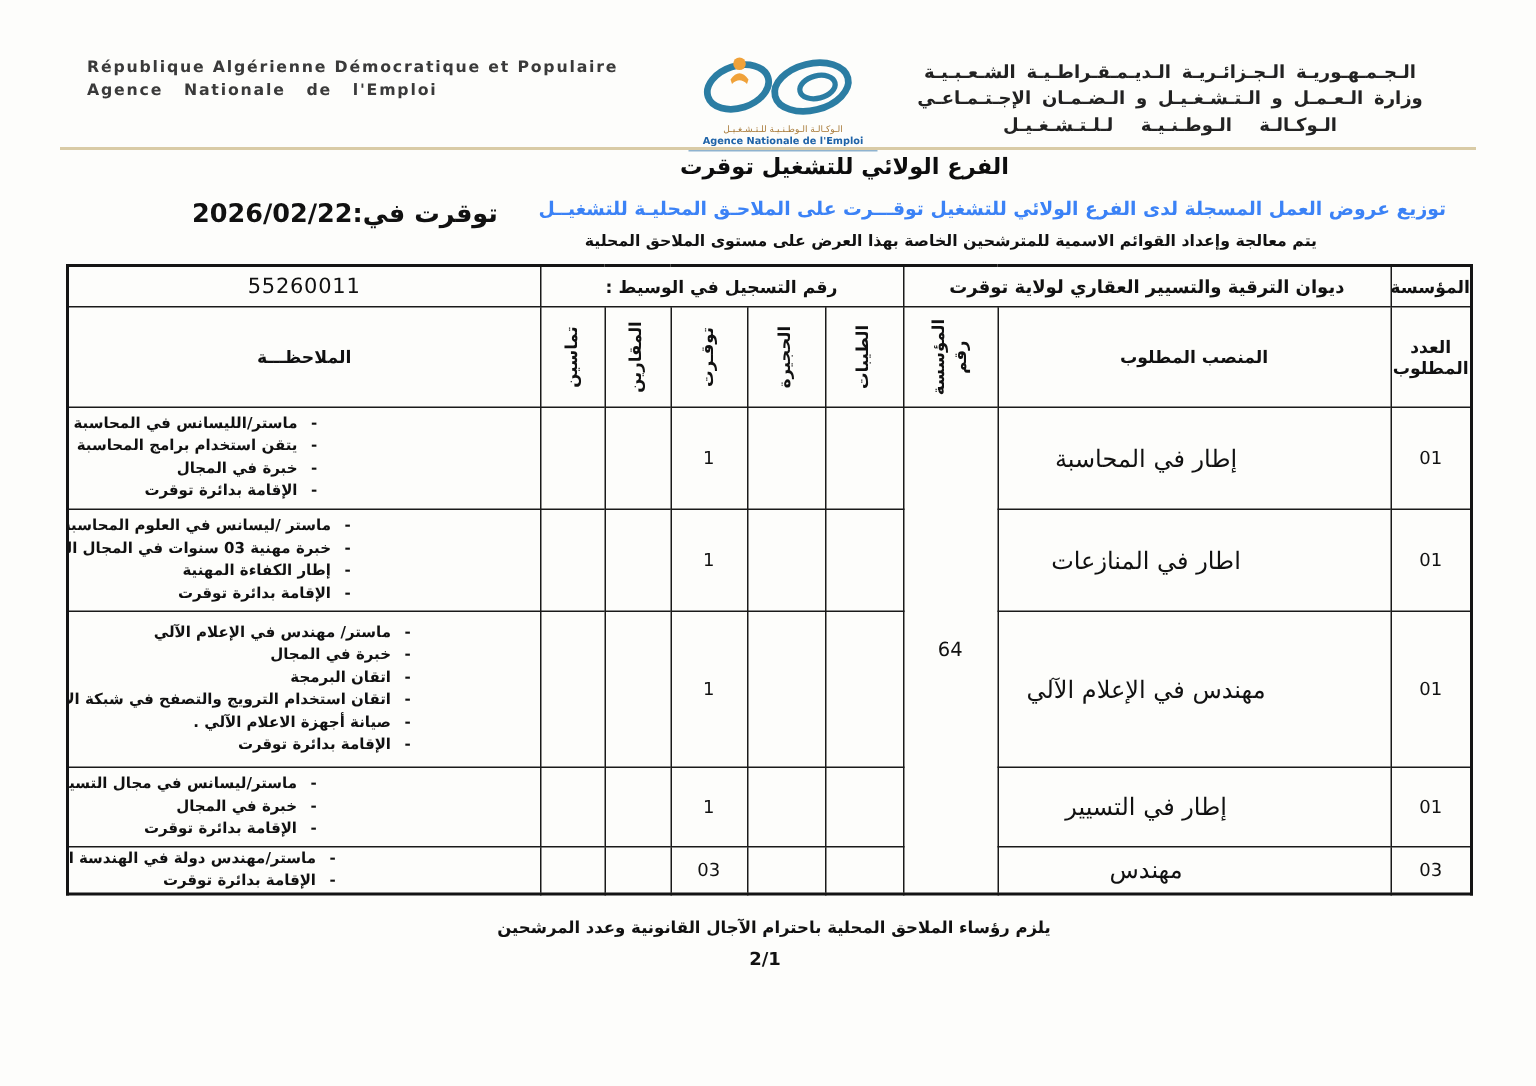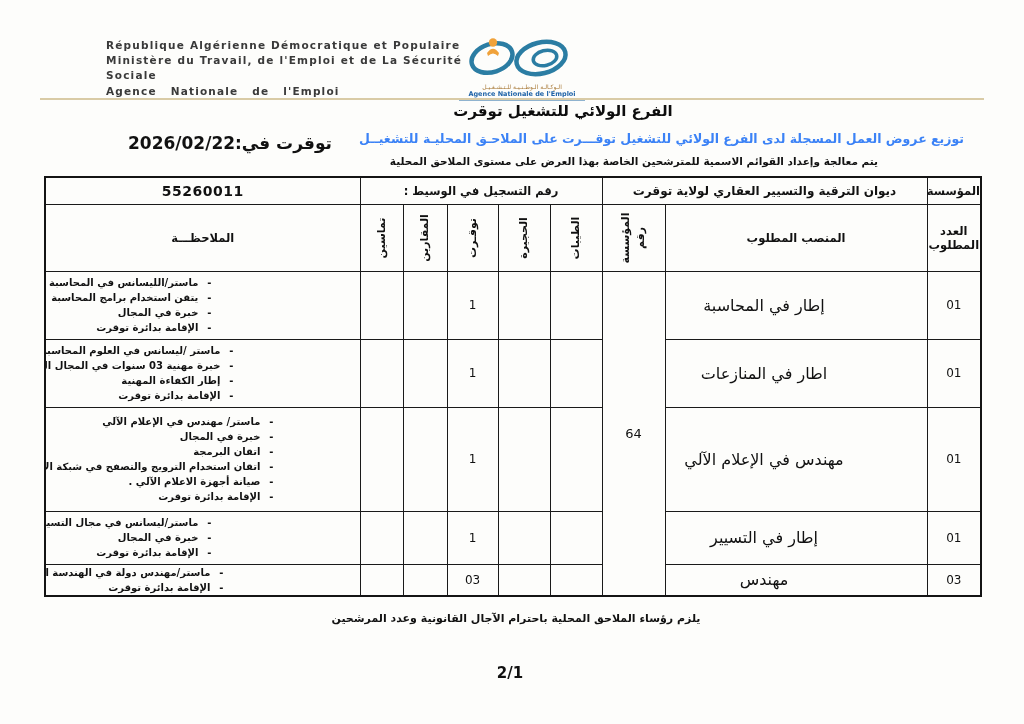--- a/index.html
+++ b/index.html
@@ -9,21 +9,21 @@
     background: #fdfdfb;
     font-family: "DejaVu Sans", "Liberation Sans", sans-serif;
     color: #111;
     overflow: hidden;
   }
 
   
   .lh-fr {
     position: absolute; left: 58px; top: 38px; width: 410px;
     font-size: 10.5px; font-weight: bold; color: #3a3a3a;
-    letter-spacing: 1.2px; line-height: 1.45; margin-left: 48px;
+    letter-spacing: 1.2px; line-height: 1.45;
   }
   .lh-fr .fr-line-3 { word-spacing: 9px; }
   .lh-ar {
     position: absolute; right: 54px; top: 40px; width: 380px;
     font-size: 12px; font-weight: bold; color: #222;
     text-align: center; direction: rtl; line-height: 1.45; word-spacing: 3px;
   }
   .lh-ar .ar-line-3 { word-spacing: 14px; }
 
   .logo-box {
@@ -63,21 +63,21 @@
     border-collapse: collapse; table-layout: fixed; width: 938px;
     border: 2px solid #141414;
     font-size: 12px;
   }
   .offers-table td {
     border: 1px solid #1a1a1a;
     text-align: center; vertical-align: middle;
     overflow: hidden;
   }
   .hdr { font-weight: bold; font-size: 11.5px; }
-  .reg-number { font-weight: bold; font-size: 14px; letter-spacing: .5px; }
+  .reg-number { font-weight: normal; font-size: 14px; letter-spacing: .5px; }
   .inst-name { font-weight: bold; font-size: 12px; }
   .vcell { position: relative; overflow: visible; }
   .vtext {
     position: absolute; top: 50%; left: 50%;
     transform: translate(-50%, -50%) rotate(-90deg);
     white-space: nowrap; font-weight: bold; font-size: 11px; direction: rtl;
     text-align: center; line-height: 1.35;
   }
   .pos-cell { text-align: right; padding-right: 64px; font-size: 16px; }
   .count-cell { font-size: 12px; margin-top: 40px; }
@@ -98,46 +98,48 @@
   .nb-r3 { padding-right: 148px; }
   .nb-r4 { padding-right: 136px; }
 
   
   .footer-note {
     position: absolute; left: 4px; top: 612px; width: 1024px;
     text-align: center; direction: rtl;
     font-size: 11px; font-weight: bold;
   }
   .page-number {
-    position: absolute; left: 0; top: 664px; width: 1020px;
-    text-align: center; font-size: 15px; font-weight: bold; direction: ltr;
+    position: absolute; left: 0; top: 632px; width: 1020px;
+    text-align: center; font-size: 12px; font-weight: bold; direction: ltr;
   }
 </style>
 </head>
 <body>
 
 <div class="lh-fr">
   <div class="fr-line-1">République Algérienne Démocratique et Populaire</div>
-  <div class="fr-line-2">Ministère du Travail, de l'Emploi et de La Sécurité Sociale</div>
   <div class="fr-line-3">Agence Nationale de l'Emploi</div>
 </div>
 
 <div class="logo-box">
   <svg width="120" height="44" viewBox="0 0 120 44">
     <ellipse cx="30" cy="22" rx="21" ry="14" fill="none" stroke="#2b7da3" stroke-width="4.5" transform="rotate(-18 30 22)"></ellipse>
     <ellipse cx="79" cy="22" rx="25" ry="15.5" fill="none" stroke="#2b7da3" stroke-width="4.5" transform="rotate(-14 79 22)"></ellipse>
     <ellipse cx="83" cy="22" rx="12" ry="7.5" fill="none" stroke="#2b7da3" stroke-width="3.5" transform="rotate(-14 83 22)"></ellipse>
     <circle cx="31" cy="6.5" r="4.2" fill="#f0a23a"></circle>
     <path d="M 25 17 Q 31 8.5 37 17 L 36 20 Q 31 15 26 20 Z" fill="#f0a23a"></path>
   </svg>
   <div class="logo-cap-ar">الـوكـالـة الـوطـنـيـة للـتـشـغـيـل</div>
   <div class="logo-cap-fr">Agence Nationale de l'Emploi</div>
 </div>
 
 <div class="lh-ar">
+  <div class="ar-line-1">الـجـمـهـوريـة الـجـزائـريـة الـديـمـقـراطـيـة الشـعـبـيـة</div>
+  <div class="ar-line-2">وزارة الـعـمـل و الـتـشـغـيـل و الـضـمـان الإجـتـمـاعـي</div>
+  <div class="ar-line-3">الـوكـالـة الـوطـنـيـة لـلـتـشـغـيـل</div>
 </div>
 
 <div class="head-rule"></div>
 
 <div class="doc-title">الفرع الولائي للتشغيل توقرت</div>
 <div class="subtitle">توزيع عروض العمل المسجلة لدى الفرع الولائي للتشغيل توقـــرت على الملاحـق المحليـة للتشغيــل</div>
 <div class="date-line">توقرت في:2026/02/22</div>
 <div class="processing-note">يتم معالجة وإعداد القوائم الاسمية للمترشحين الخاصة بهذا العرض على مستوى الملاحق المحلية</div>
 
 <table class="offers-table" dir="rtl">

